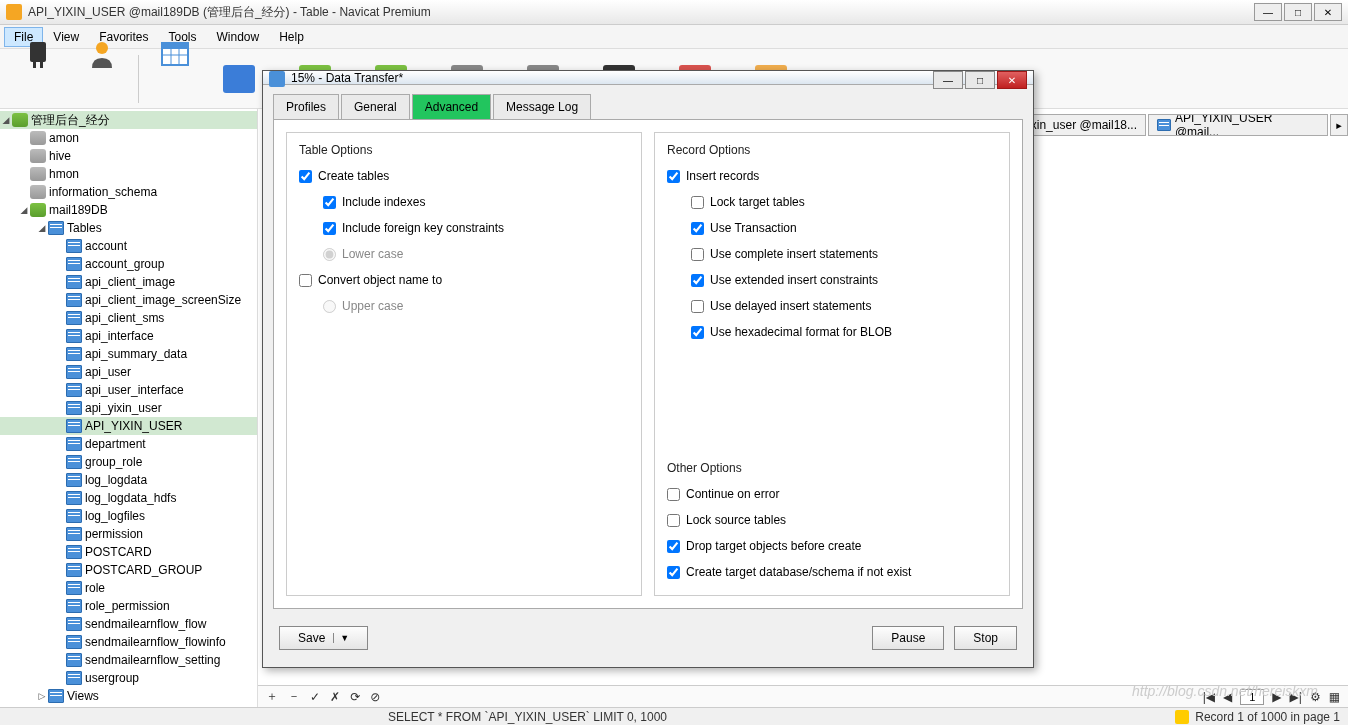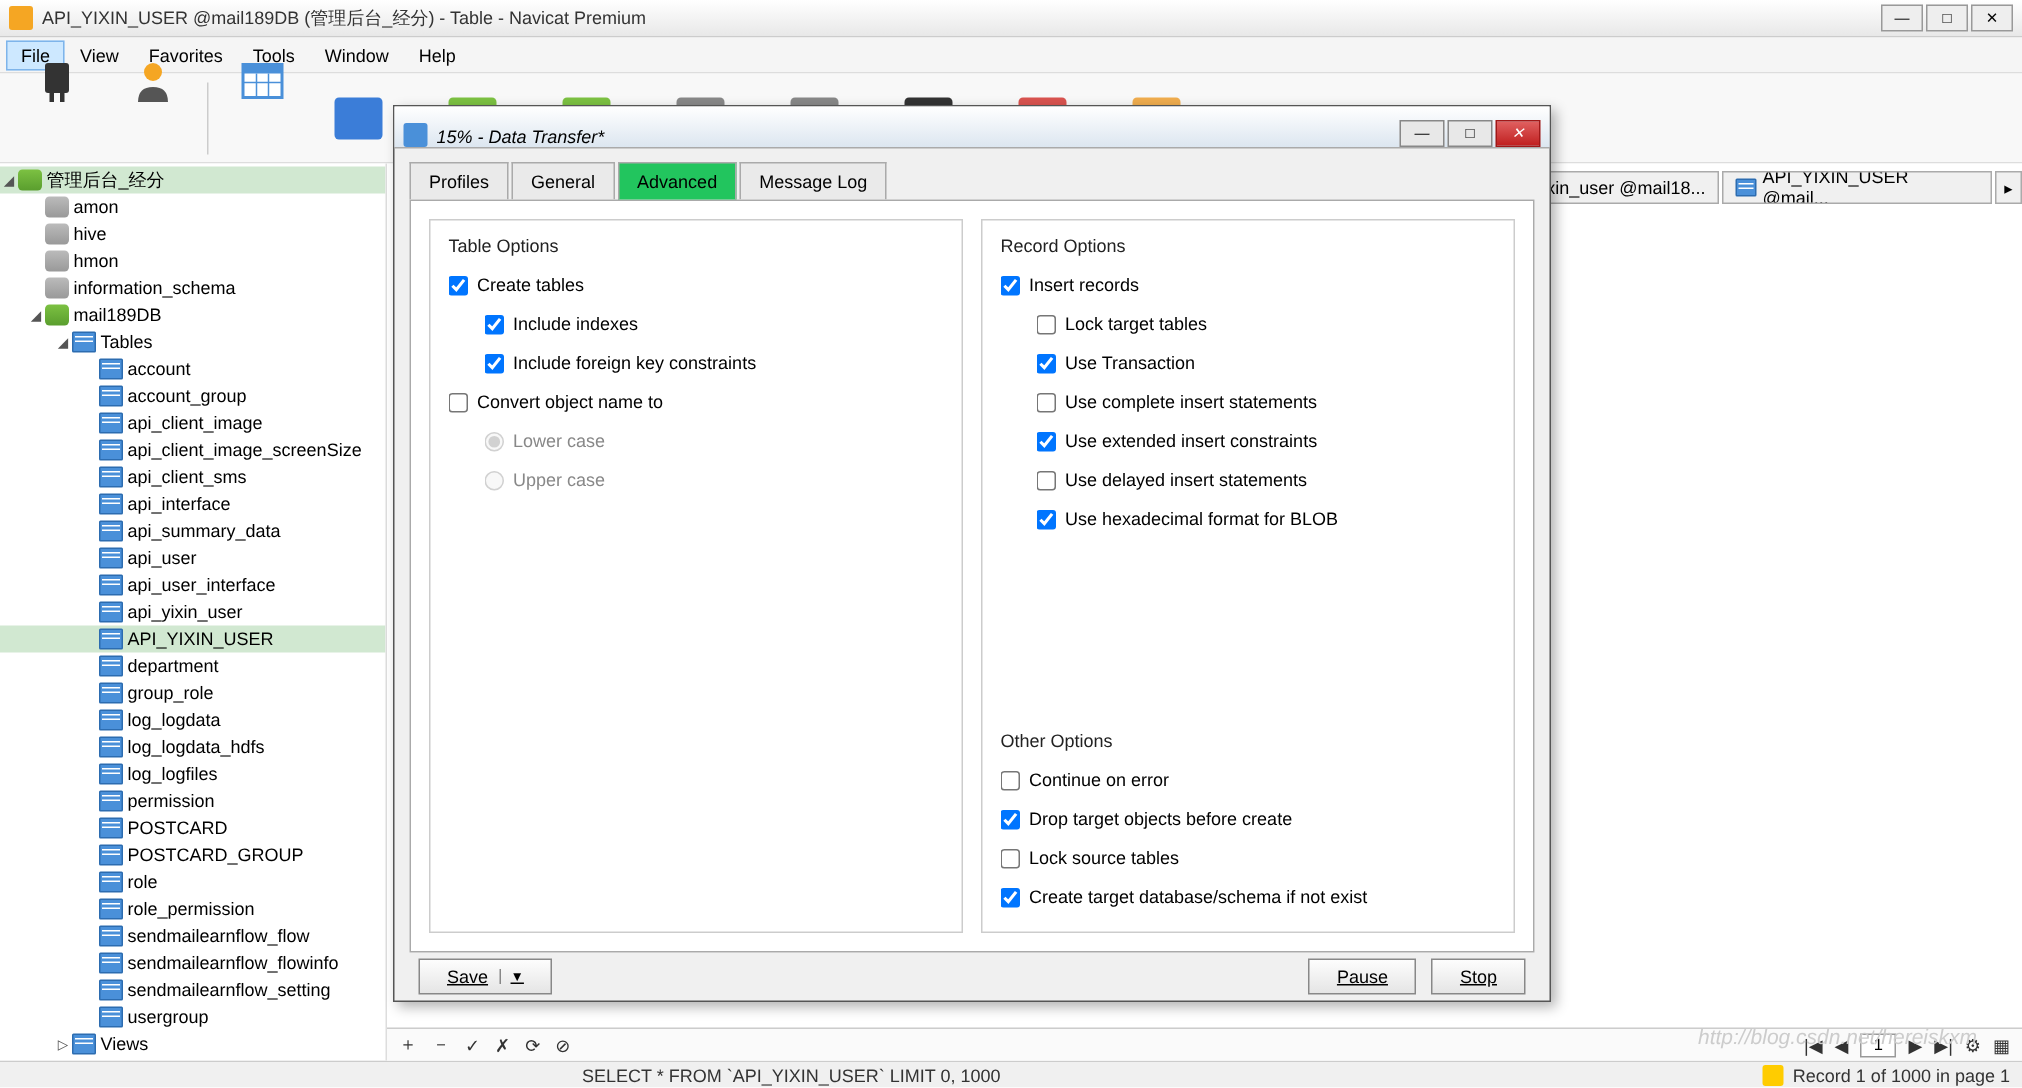--- a/index.html
+++ b/index.html
@@ -57,41 +57,41 @@
 .pagebox { width: 24px; height: 16px; border: 1px solid #999; text-align: center; font-size: 11px; }
 
 
 .statusbar { height: 18px; background: #f0f0f0; border-top: 1px solid #ccc; display: flex; align-items: center; padding: 0 8px; font-size: 11px; color: #333; }
 .statusbar .sql { margin-left: 380px; }
 .statusbar .right { margin-left: auto; display:flex; align-items:center; gap:6px;}
 .warn-icon { width:14px; height:14px; background:#ffcc00; border-radius:2px; }
 
 
 .dialog { position: absolute; left: 262px; top: 70px; width: 772px; height: 598px; background: #f0f0f0; border: 1px solid #555; box-shadow: 3px 3px 8px rgba(0,0,0,0.3); display: flex; flex-direction: column; }
-.dlg-title { height: 28px; background: linear-gradient(#fff,#dce6f0); border-bottom: 1px solid #aaa; display: flex; align-items: flex-end; padding: 0 6px; font-style: italic; }
+.dlg-title { height: 14px; background: linear-gradient(#fff,#dce6f0); border-bottom: 1px solid #aaa; display: flex; align-items: flex-start; padding: 0 6px; }
 .dlg-title .dicon { width: 16px; height: 16px; background: #4a90d9; border-radius: 2px; margin-right: 6px; }
 .dlg-title .dtitle { flex: 1; }
 .dlg-title .dbtns { display: flex; }
 .dlg-title .dbtn { width: 30px; height: 18px; border: 1px solid #888; background: #e8e8e8; display: flex; align-items: center; justify-content: center; margin-left: 2px; font-size: 10px; }
 .dlg-title .dbtn.close { background: linear-gradient(#e06060,#c02020); color: #fff; border-color:#a01818;}
 
 .dlg-tabs { height: 28px; display: flex; align-items: flex-end; padding: 0 10px; margin-top: 6px; }
 .dlg-tab { padding: 5px 12px; border: 1px solid #aaa; background: #eaeaea; border-bottom: none; margin-right: 2px; cursor: pointer; }
 .dlg-tab.active { background: #22c55e; position: relative; z-index: 2; }
 
 .dlg-body { flex: 1; background: #fff; border: 1px solid #aaa; margin: 0 10px 0 10px; padding: 12px; display: flex; gap: 12px; }
 .panel { flex: 1; border: 1px solid #ccc; padding: 10px 12px; background: #fff; display:flex; flex-direction:column;}
 .section-title { font-size: 12px; color: #222; margin-bottom: 6px; }
 .chkrow { display: flex; align-items: center; height: 26px; }
 .chkrow input[type=checkbox], .chkrow input[type=radio] { margin-right: 6px; }
 .chkrow.indent { padding-left: 24px; }
 .chkrow.disabled { color: #888; }
 .spacer { flex:1; }
 
-.dlg-footer { height: 32px; display: flex; align-items: center; padding: 0 16px; text-decoration: underline; }
+.dlg-footer { height: 58px; display: flex; align-items: center; padding: 0 16px; }
 .btn { height: 24px; padding: 0 18px; background: linear-gradient(#fdfdfd,#e5e5e5); border: 1px solid #888; cursor: pointer; display: inline-flex; align-items: center; gap: 4px; }
 .btn .caret { font-size: 9px; border-left:1px solid #888; padding-left:6px; margin-left:4px;}
 .dlg-footer .right { margin-left: auto; display: flex; gap: 10px; }
 
 .watermark { position:absolute; right: 30px; bottom: 26px; color: #ccc; font-size: 14px; font-style: italic; pointer-events:none;}
 </style>
 </head>
 <body>
 
 <div class="titlebar">
@@ -384,28 +384,28 @@
           <span>Create tables</span>
         </label>
       <label class="chkrow indent">
           <input type="checkbox" checked="" style="">
           <span>Include indexes</span>
         </label>
       <label class="chkrow indent">
           <input type="checkbox" checked="" style="">
           <span>Include foreign key constraints</span>
         </label>
-      <label class="chkrow">
-          <input type="checkbox" style="">
-          <span>Convert object name to</span>
-        </label>
       <label class="chkrow indent disabled">
           <input type="radio" disabled="" checked="" style="">
           <span>Lower case</span>
         </label>
+      <label class="chkrow">
+          <input type="checkbox" style="">
+          <span>Convert object name to</span>
+        </label>
       <label class="chkrow indent disabled">
           <input type="radio" disabled="" style="">
           <span>Upper case</span>
         </label>
     </div>
     <div class="panel">
       <div class="section-title">Record Options</div>
       <label class="chkrow">
           <input type="checkbox" checked="" style="">
           <span>Insert records</span>
@@ -434,26 +434,26 @@
           <input type="checkbox" checked="" style="">
           <span>Use hexadecimal format for BLOB</span>
         </label>
       <div class="spacer"></div>
       <div class="section-title" style="margin-top:40px;">Other Options</div>
       <label class="chkrow">
           <input type="checkbox" style="">
           <span>Continue on error</span>
         </label>
       <label class="chkrow">
+          <input type="checkbox" style="">
+          <span>Lock source tables</span>
+        </label>
+      <label class="chkrow">
           <input type="checkbox" checked="" style="">
           <span>Drop target objects before create</span>
-        </label>
-      <label class="chkrow">
-          <input type="checkbox" style="">
-          <span>Lock source tables</span>
         </label>
       <label class="chkrow">
           <input type="checkbox" checked="" style="">
           <span>Create target database/schema if not exist</span>
         </label>
     </div>
   </div>
   <div class="dlg-footer">
     <button class="btn">
         <span>Save</span>

